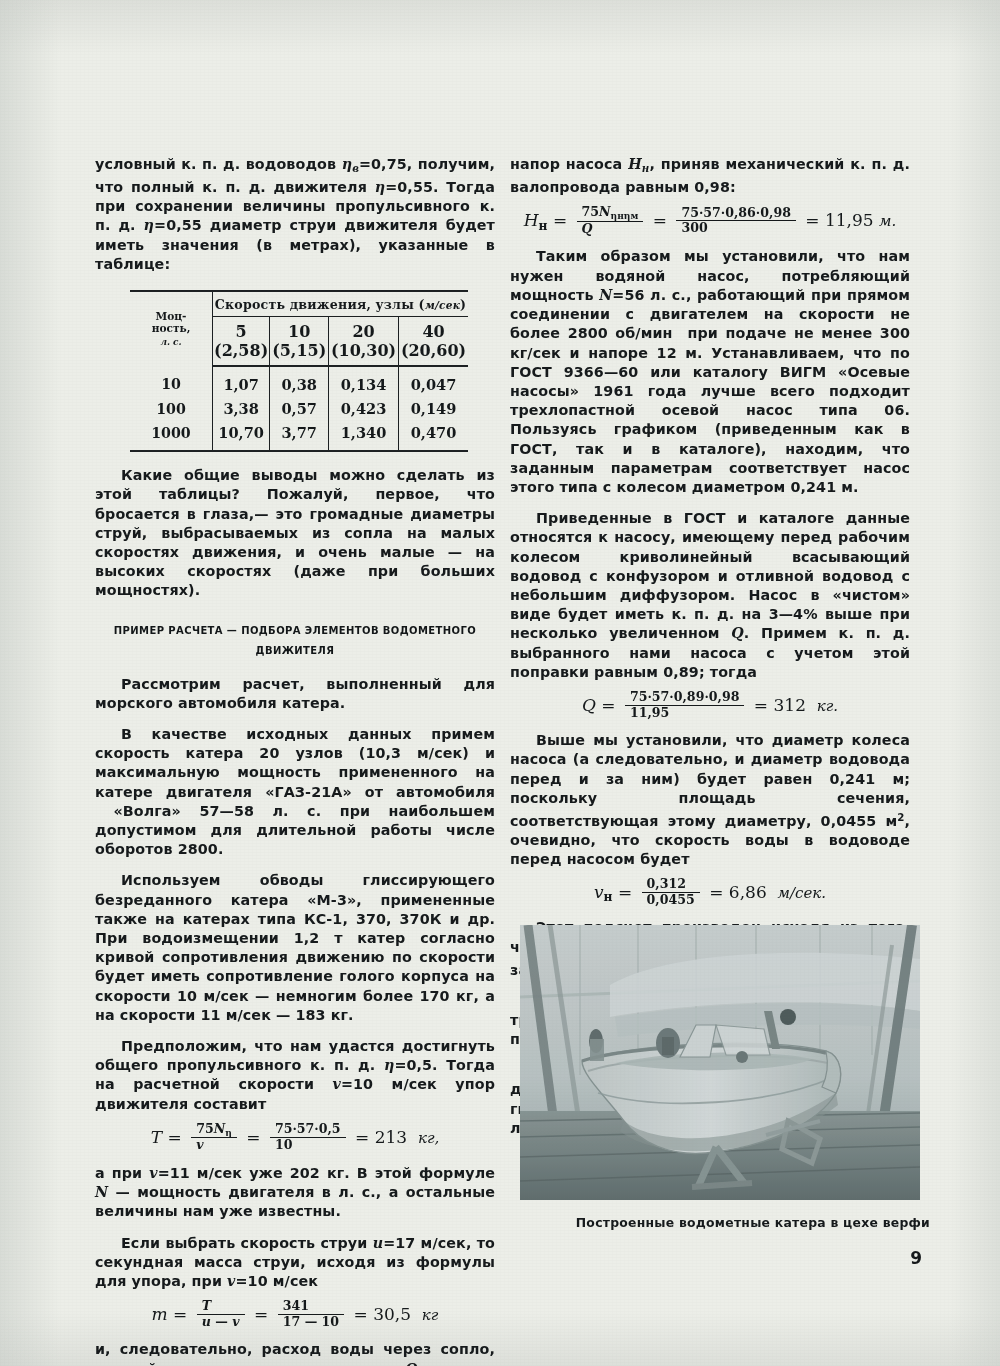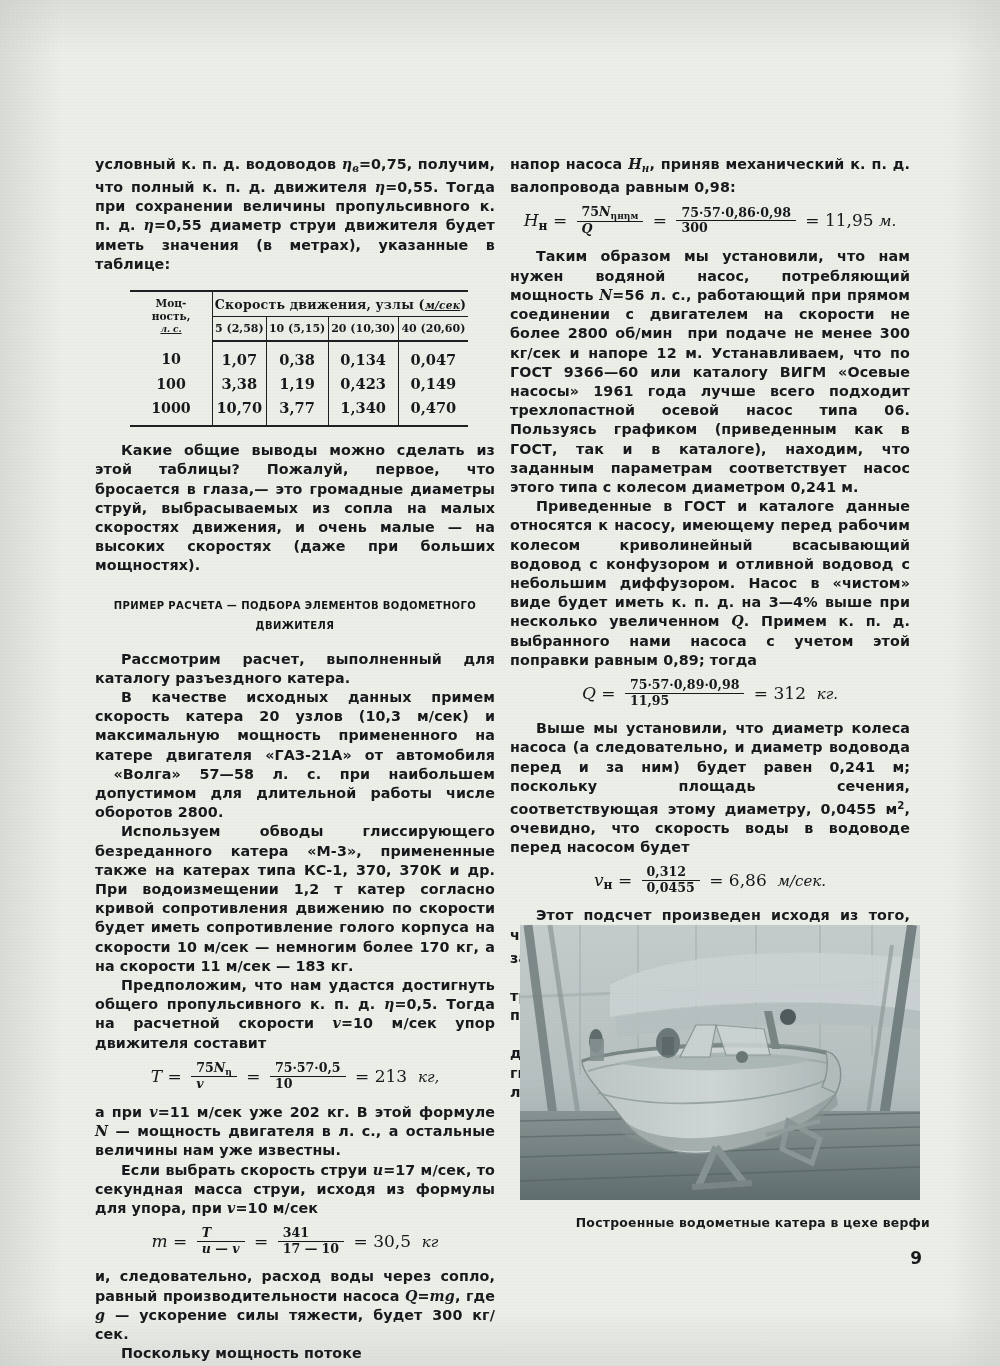--- a/index.html
+++ b/index.html
@@ -44,21 +44,21 @@
     font-size:14.3px;
     line-height:19.2px;
     font-weight:700;
     text-align:justify;
     text-justify:inter-word;
     letter-spacing:.1px;
     text-indent:26px;
     color:#15191b;
   }
   p.t.noind{text-indent:0;}
-  p.t + p.t{margin-top:0;}
+  p.t + p.t{margin-top:12px;}
   .ser{font-family:"DejaVu Serif",serif;font-weight:700;font-style:italic;}
   .sub{font-size:.72em;vertical-align:-.28em;font-weight:700;}
   .sup{font-size:.72em;vertical-align:.45em;font-weight:700;}
 
   
   .tablewrap{
     margin:16px 0 14px 35px;
     width:338px;
   }
   table.data{
@@ -80,39 +80,39 @@
     letter-spacing:.2px;
   }
   .hdr-pow{
     font-size:10.6px;
     line-height:12.4px;
     padding:4px 4px 4px 4px !important;
     border-right:1.6px solid #1b1f21;
     width:74px;
   }
   .hdr-sp{
-    font-size:11px;
+    font-size:16px;
     padding:5px 0 5px 0 !important;
     border-right:1.1px solid #1b1f21;
   }
   .hdr-sp.last{border-right:none;}
   .hdr-row2 td{border-bottom:2.1px solid #1b1f21;}
   .bodyrow td{
     font-size:14.6px;
     padding:3.5px 0 3.5px 0 !important;
     border-right:1.1px solid #1b1f21;
   }
   .bodyrow td.lastc{border-right:none;}
   .bodyrow td.powcell{
     border-right:1.6px solid #1b1f21;
     font-size:14.2px;
   }
   .bodyrow.first td{padding-top:9px !important;}
   .bodyrow.last td{padding-bottom:9px !important;text-align:center;}
-  .smallit{font-style:italic;font-size:.84em;text-decoration:underline;}
+  .smallit{font-style:italic;font-size:.84em;}
 
   
   h2.section{
     font-size:10px;
     line-height:20px;
     font-weight:700;
     text-align:center;
     letter-spacing:.4px;
     margin:20px 0 14px 0;
     color:#111517;
@@ -218,21 +218,21 @@
         <tr class="bodyrow first">
           <td class="powcell">10</td>
           <td>1,07</td>
           <td>0,38</td>
           <td>0,134</td>
           <td class="lastc">0,047</td>
         </tr>
         <tr class="bodyrow">
           <td class="powcell">100</td>
           <td>3,38</td>
-          <td>1,19</td>
+          <td>0,57</td>
           <td>0,423</td>
           <td class="lastc">0,149</td>
         </tr>
         <tr class="bodyrow last tbl-bot">
           <td class="powcell">1000</td>
           <td>10,70</td>
           <td>3,77</td>
           <td>1,340</td>
           <td class="lastc">0,470</td>
         </tr>
@@ -241,21 +241,21 @@
     </div>
 
     <p class="t">
       Какие общие выводы можно сделать из этой таблицы? Пожалуй, первое, что бросается в глаза,—
       это громадные диаметры струй, выбрасываемых из сопла на малых скоростях движения, и очень
       малые&nbsp;— на высоких скоростях (даже при больших мощностях).
     </p>
 
     <h2 class="section">ПРИМЕР РАСЧЕТА — ПОДБОРА ЭЛЕМЕНТОВ ВОДОМЕТНОГО ДВИЖИТЕЛЯ</h2>
 
-    <p class="t">Рассмотрим расчет, выполненный для каталогу разъездного катера.</p>
+    <p class="t">Рассмотрим расчет, выполненный для морского автомобиля катера.</p>
 
     <p class="t">
       В качестве исходных данных примем скорость катера 20 узлов (10,3 м/сек) и максимальную
       мощность примененного на катере двигателя «ГАЗ-21А» от автомобиля &nbsp;«Волга» 57—58 л. с.
       при наибольшем допустимом для длительной работы числе оборотов 2800.
     </p>
 
     <p class="t">
       Используем обводы глиссирующего безреданного катера «М-3», примененные также на катерах
       типа КС-1, 370, 370К и др. При водоизмещении 1,2 т катер согласно кривой сопротивления

